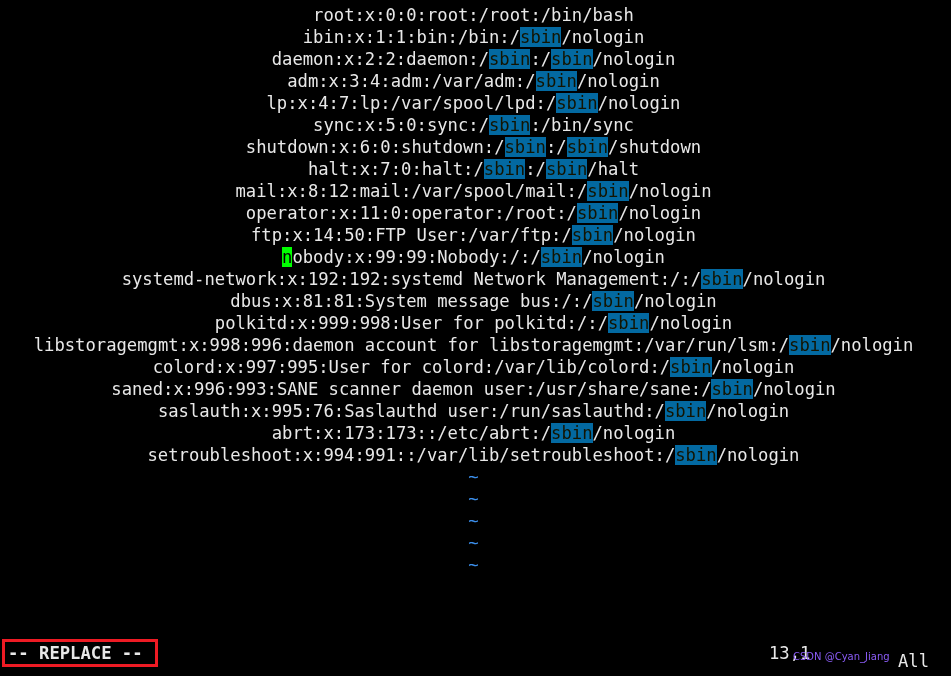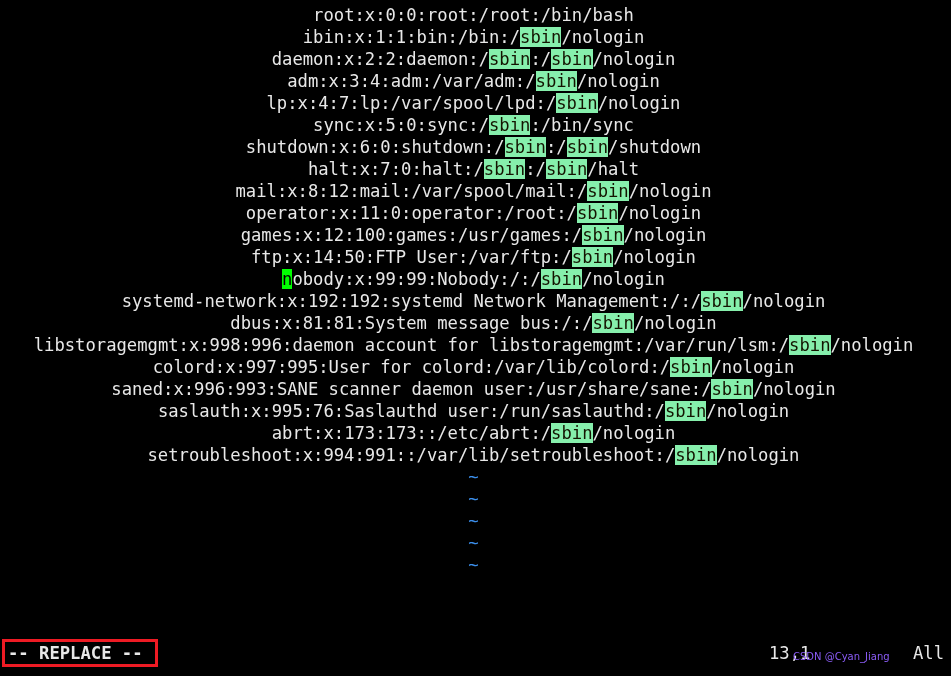--- a/index.html
+++ b/index.html
@@ -25,21 +25,21 @@
     width: 947px;
     text-align: center;
   }
   .line {
     height: 22px;
     white-space: pre;
     color: #e8e8e8;
     font-family: "DejaVu Sans Mono", "Liberation Mono", monospace;
   }
   .line .hl {
-    background: #86efac;
+    background: #0369a1;
     color: #141400;
   }
   .line .cursor {
     background: #00ff00;
     color: #000000;
   }
   .tilde {
     color: #3b8eea;
     height: 22px;
     white-space: pre;
@@ -64,22 +64,21 @@
     font-weight: bold;
   }
   #ruler {
     position: absolute;
     left: 769px;
     top: 0px;
   }
   #scrollpos {
     position: absolute;
     left: 898px;
-    top: 0px;
-    margin-left: 15px;
+    top: 8px;
   }
   #mode-annotation-box {
     position: absolute;
     left: 2px;
     top: 639px;
     width: 156px;
     height: 28px;
     border: 3px solid #ee1b24;
     box-sizing: border-box;
     pointer-events: none;
@@ -103,25 +102,25 @@
       <div class="line">root:x:0:0:root:/root:/bin/bash</div>
       <div class="line">ibin:x:1:1:bin:/bin:/<span class="hl">sbin</span>/nologin</div>
       <div class="line">daemon:x:2:2:daemon:/<span class="hl">sbin</span>:/<span class="hl">sbin</span>/nologin</div>
       <div class="line">adm:x:3:4:adm:/var/adm:/<span class="hl">sbin</span>/nologin</div>
       <div class="line">lp:x:4:7:lp:/var/spool/lpd:/<span class="hl">sbin</span>/nologin</div>
       <div class="line">sync:x:5:0:sync:/<span class="hl">sbin</span>:/bin/sync</div>
       <div class="line">shutdown:x:6:0:shutdown:/<span class="hl">sbin</span>:/<span class="hl">sbin</span>/shutdown</div>
       <div class="line">halt:x:7:0:halt:/<span class="hl">sbin</span>:/<span class="hl">sbin</span>/halt</div>
       <div class="line">mail:x:8:12:mail:/var/spool/mail:/<span class="hl">sbin</span>/nologin</div>
       <div class="line">operator:x:11:0:operator:/root:/<span class="hl">sbin</span>/nologin</div>
-      <div class="line">games:x:12:100:games:/usr/games:/<span class="hl">sbin</span>/nologin</div>
       <div class="line">ftp:x:14:50:FTP User:/var/ftp:/<span class="hl">sbin</span>/nologin</div>
       <div class="line"><span class="cursor">n</span>obody:x:99:99:Nobody:/:/<span class="hl">sbin</span>/nologin</div>
       <div class="line">systemd-network:x:192:192:systemd Network Management:/:/<span class="hl">sbin</span>/nologin</div>
       <div class="line">dbus:x:81:81:System message bus:/:/<span class="hl">sbin</span>/nologin</div>
+      <div class="line">polkitd:x:999:998:User for polkitd:/:/<span class="hl">sbin</span>/nologin</div>
       <div class="line">libstoragemgmt:x:998:996:daemon account for libstoragemgmt:/var/run/lsm:/<span class="hl">sbin</span>/nologin</div>
       <div class="line">colord:x:997:995:User for colord:/var/lib/colord:/<span class="hl">sbin</span>/nologin</div>
       <div class="line">saned:x:996:993:SANE scanner daemon user:/usr/share/sane:/<span class="hl">sbin</span>/nologin</div>
       <div class="line">saslauth:x:995:76:Saslauthd user:/run/saslauthd:/<span class="hl">sbin</span>/nologin</div>
       <div class="line">abrt:x:173:173::/etc/abrt:/<span class="hl">sbin</span>/nologin</div>
       <div class="line">setroubleshoot:x:994:991::/var/lib/setroubleshoot:/<span class="hl">sbin</span>/nologin</div>
       <div class="tilde">~</div>
       <div class="tilde">~</div>
       <div class="tilde">~</div>
       <div class="tilde">~</div>

